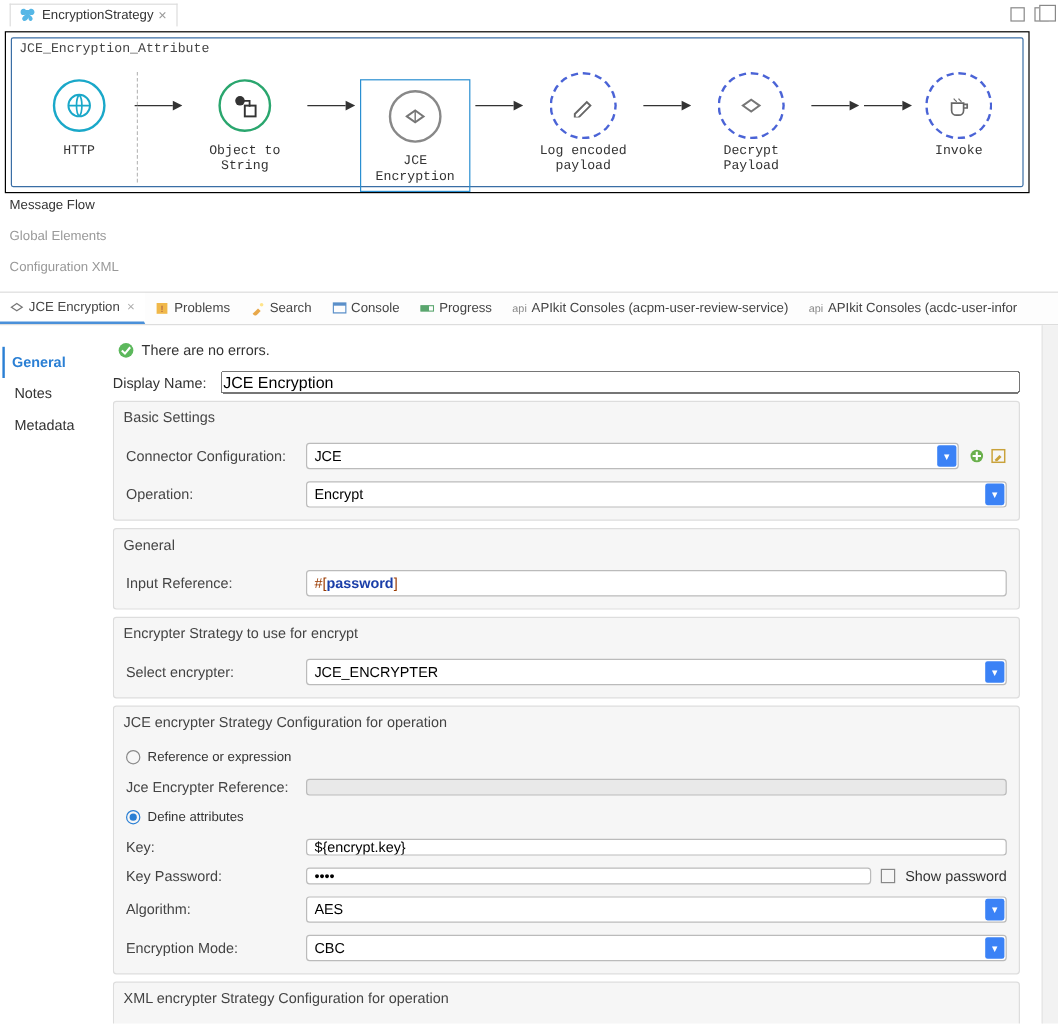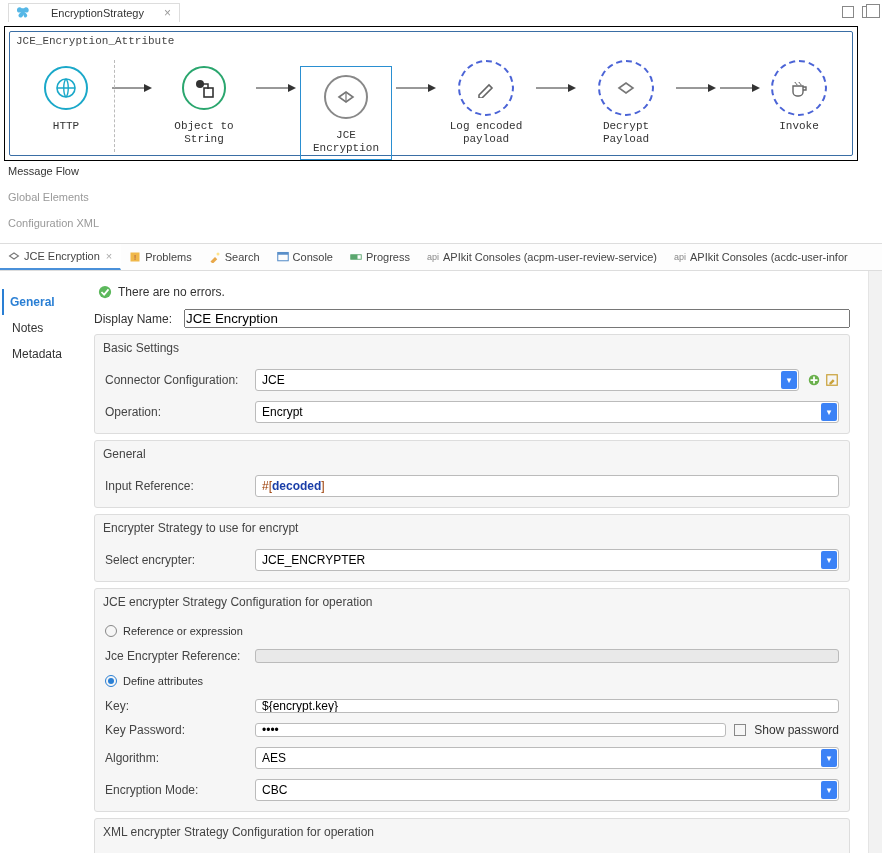--- a/index.html
+++ b/index.html
@@ -1,19 +1,19 @@
 <!DOCTYPE html>
 <html><head>
 <meta charset="utf-8">
 <style>
 * { box-sizing: border-box; margin: 0; padding: 0; }
 body { font-family: -apple-system, "Helvetica Neue", Arial, sans-serif; font-size: 11px; color: #333; background: #fff; width: 882px; height: 853px; overflow: hidden; }
 
 .top-bar { display: flex; align-items: center; justify-content: space-between; padding: 2px 8px; height: 24px; background: #fff; }
-.top-tab { display: inline-flex; align-items: center; gap: 20px; padding: 2px 8px; background: #fff; border: 1px solid #ddd; border-bottom: none; }
+.top-tab { display: inline-flex; align-items: center; gap: 4px; padding: 2px 8px; background: #fff; border: 1px solid #ddd; border-bottom: none; }
 .top-tab svg { width: 14px; height: 14px; }
 .top-tab .close { color: #999; font-size: 12px; cursor: pointer; }
 .win-controls { display: flex; gap: 8px; }
 .win-controls .box { width: 12px; height: 12px; border: 1px solid #888; }
 .win-controls .double { position: relative; }
 .win-controls .double::before { content: ""; position: absolute; top: -3px; left: 3px; width: 12px; height: 12px; border: 1px solid #888; background: #fff; }
 
 .canvas-outer { border: 1px solid #000000; margin: 2px 8px 0 4px; height: 135px; position: relative; font-family: Liberation Mono, monospace; }
 .canvas-title { position: absolute; top: 3px; left: 6px; font-size: 11px; color: #444; }
 .flow { display: flex; align-items: flex-start; gap: 4px; padding: 34px 14px 10px 14px; position: relative; }
@@ -308,21 +308,21 @@
       </div>
     </div>
 
     <div class="section">
       <div class="section-title">General</div>
       <div class="section-body">
         <div class="row">
           <label>Input Reference:</label>
           <div class="inref">
             <span class="brown">#[</span>
-              <span class="bold">decoded</span>
+              <span class="bold">password</span>
               <span class="brown">]</span>
           </div>
         </div>
       </div>
     </div>
 
     <div class="section">
       <div class="section-title">Encrypter Strategy to use for encrypt</div>
       <div class="section-body">
         <div class="row">

